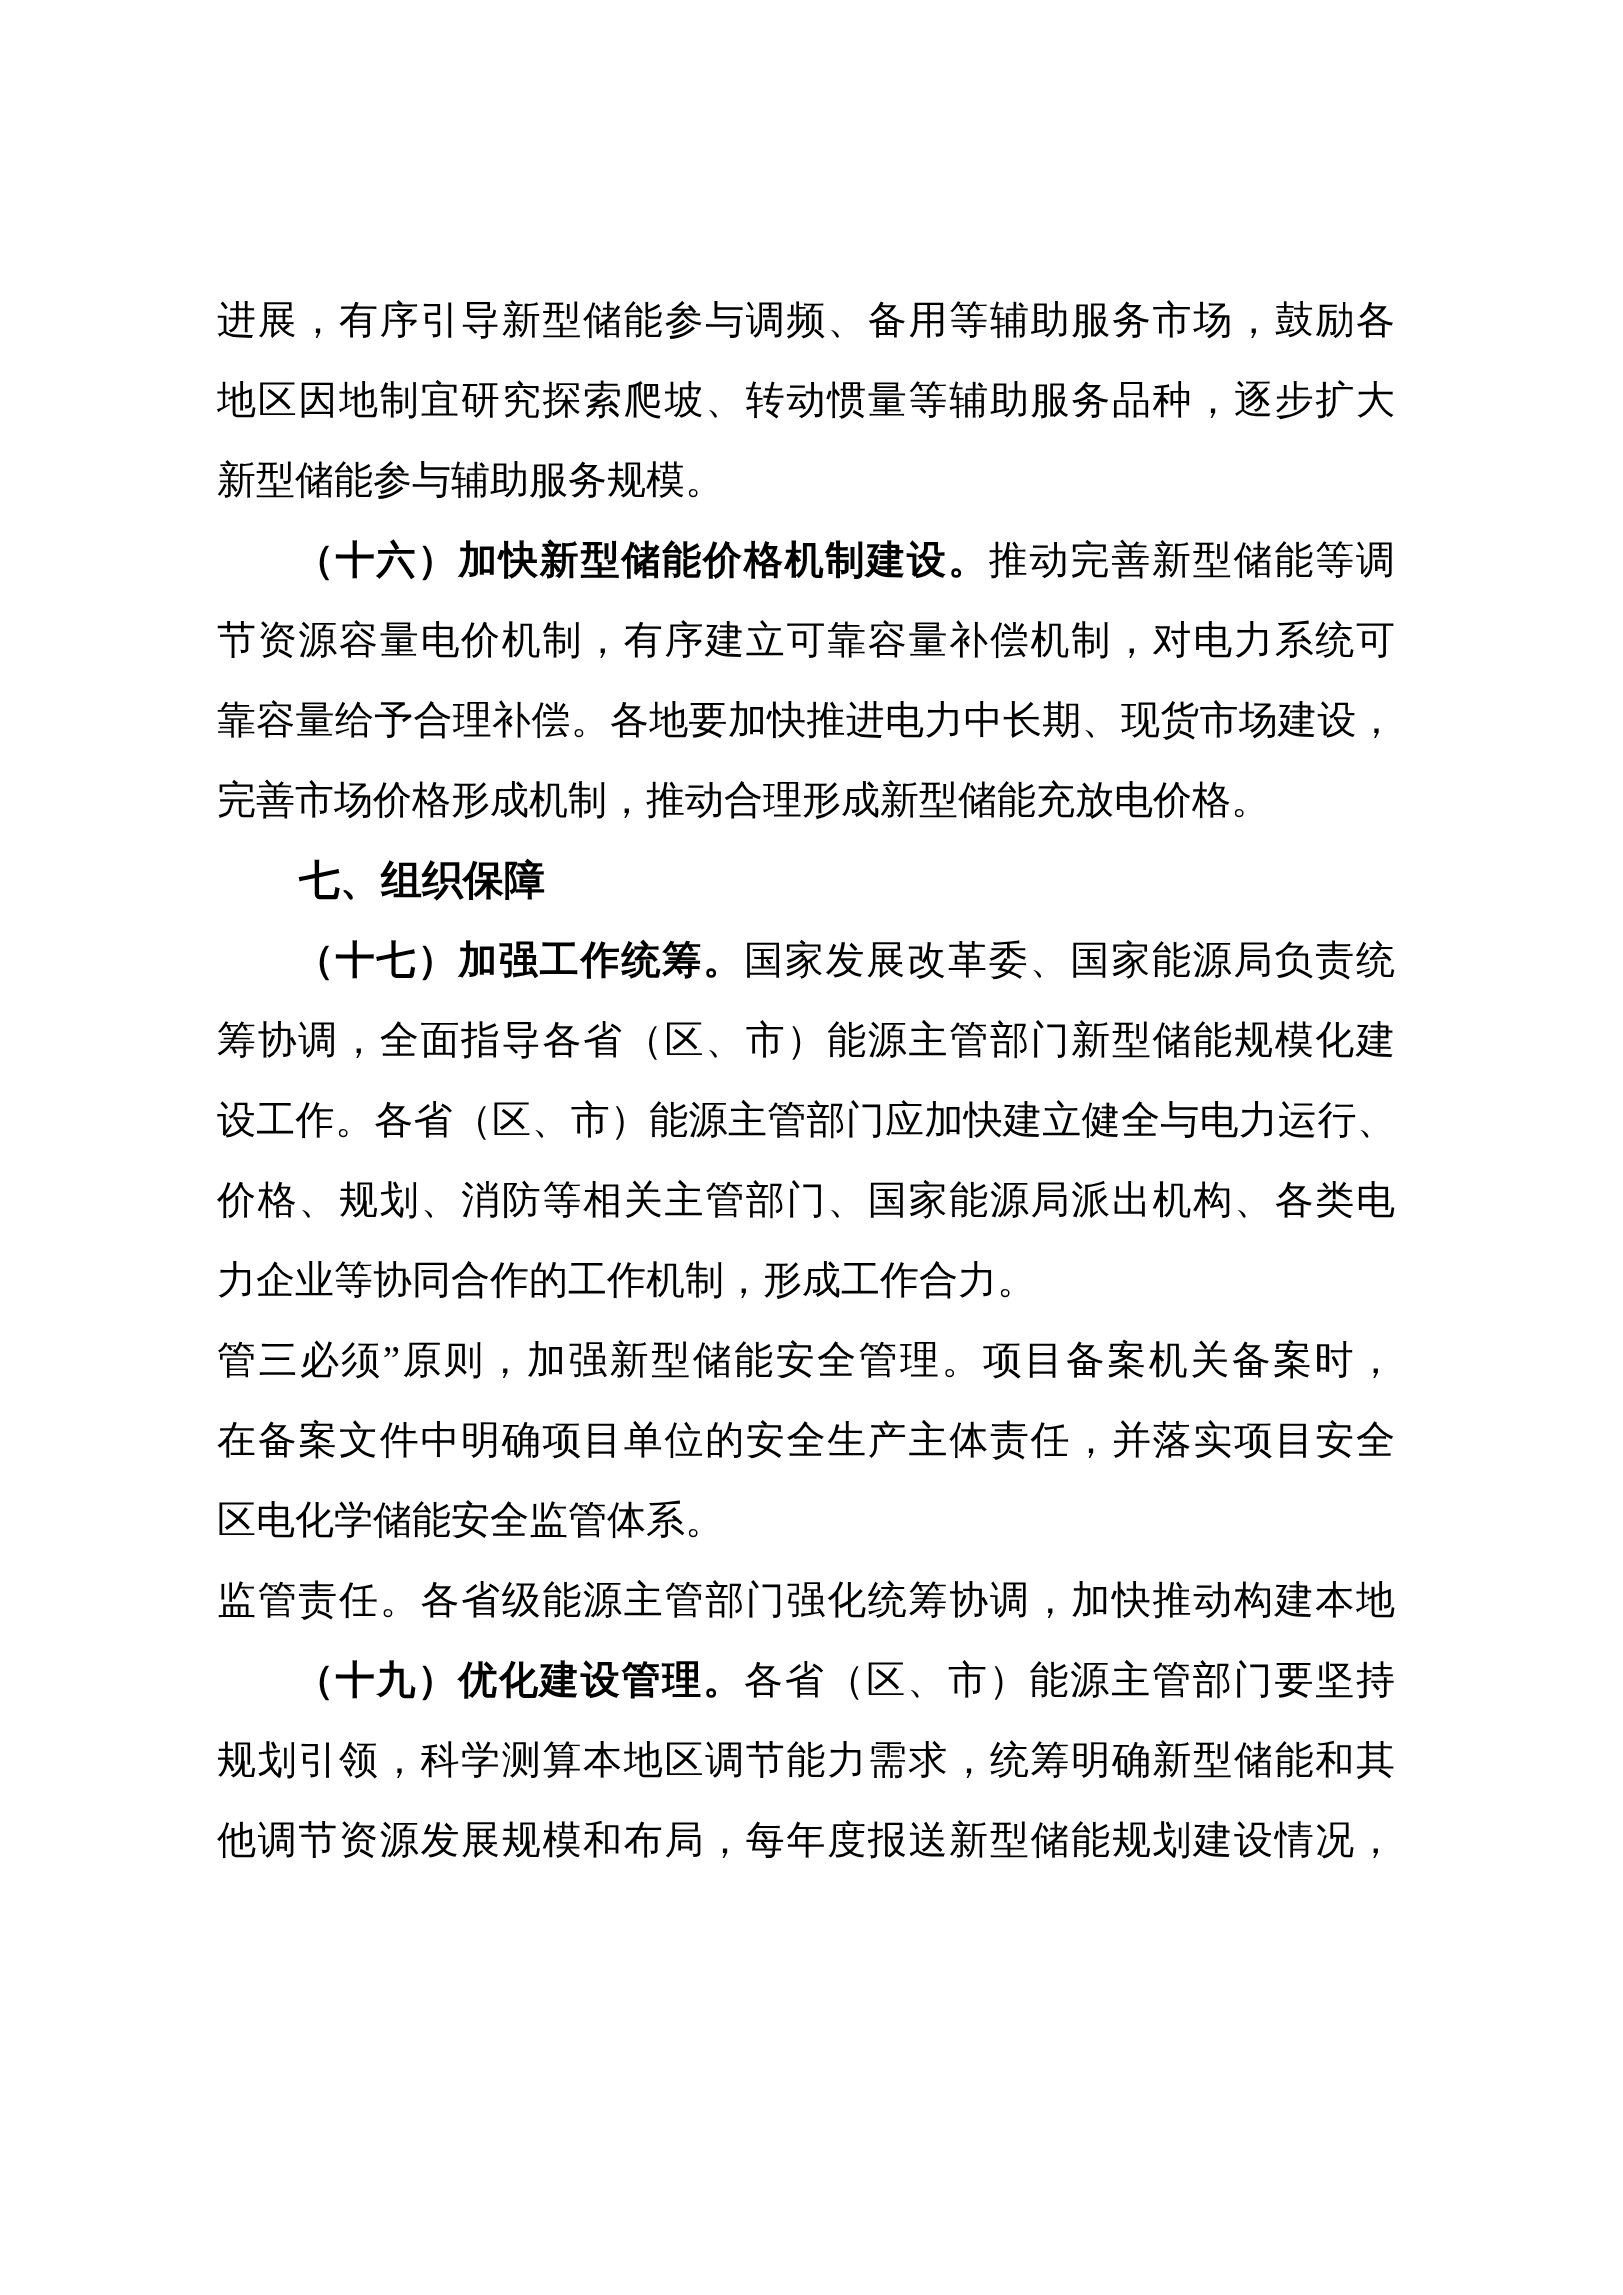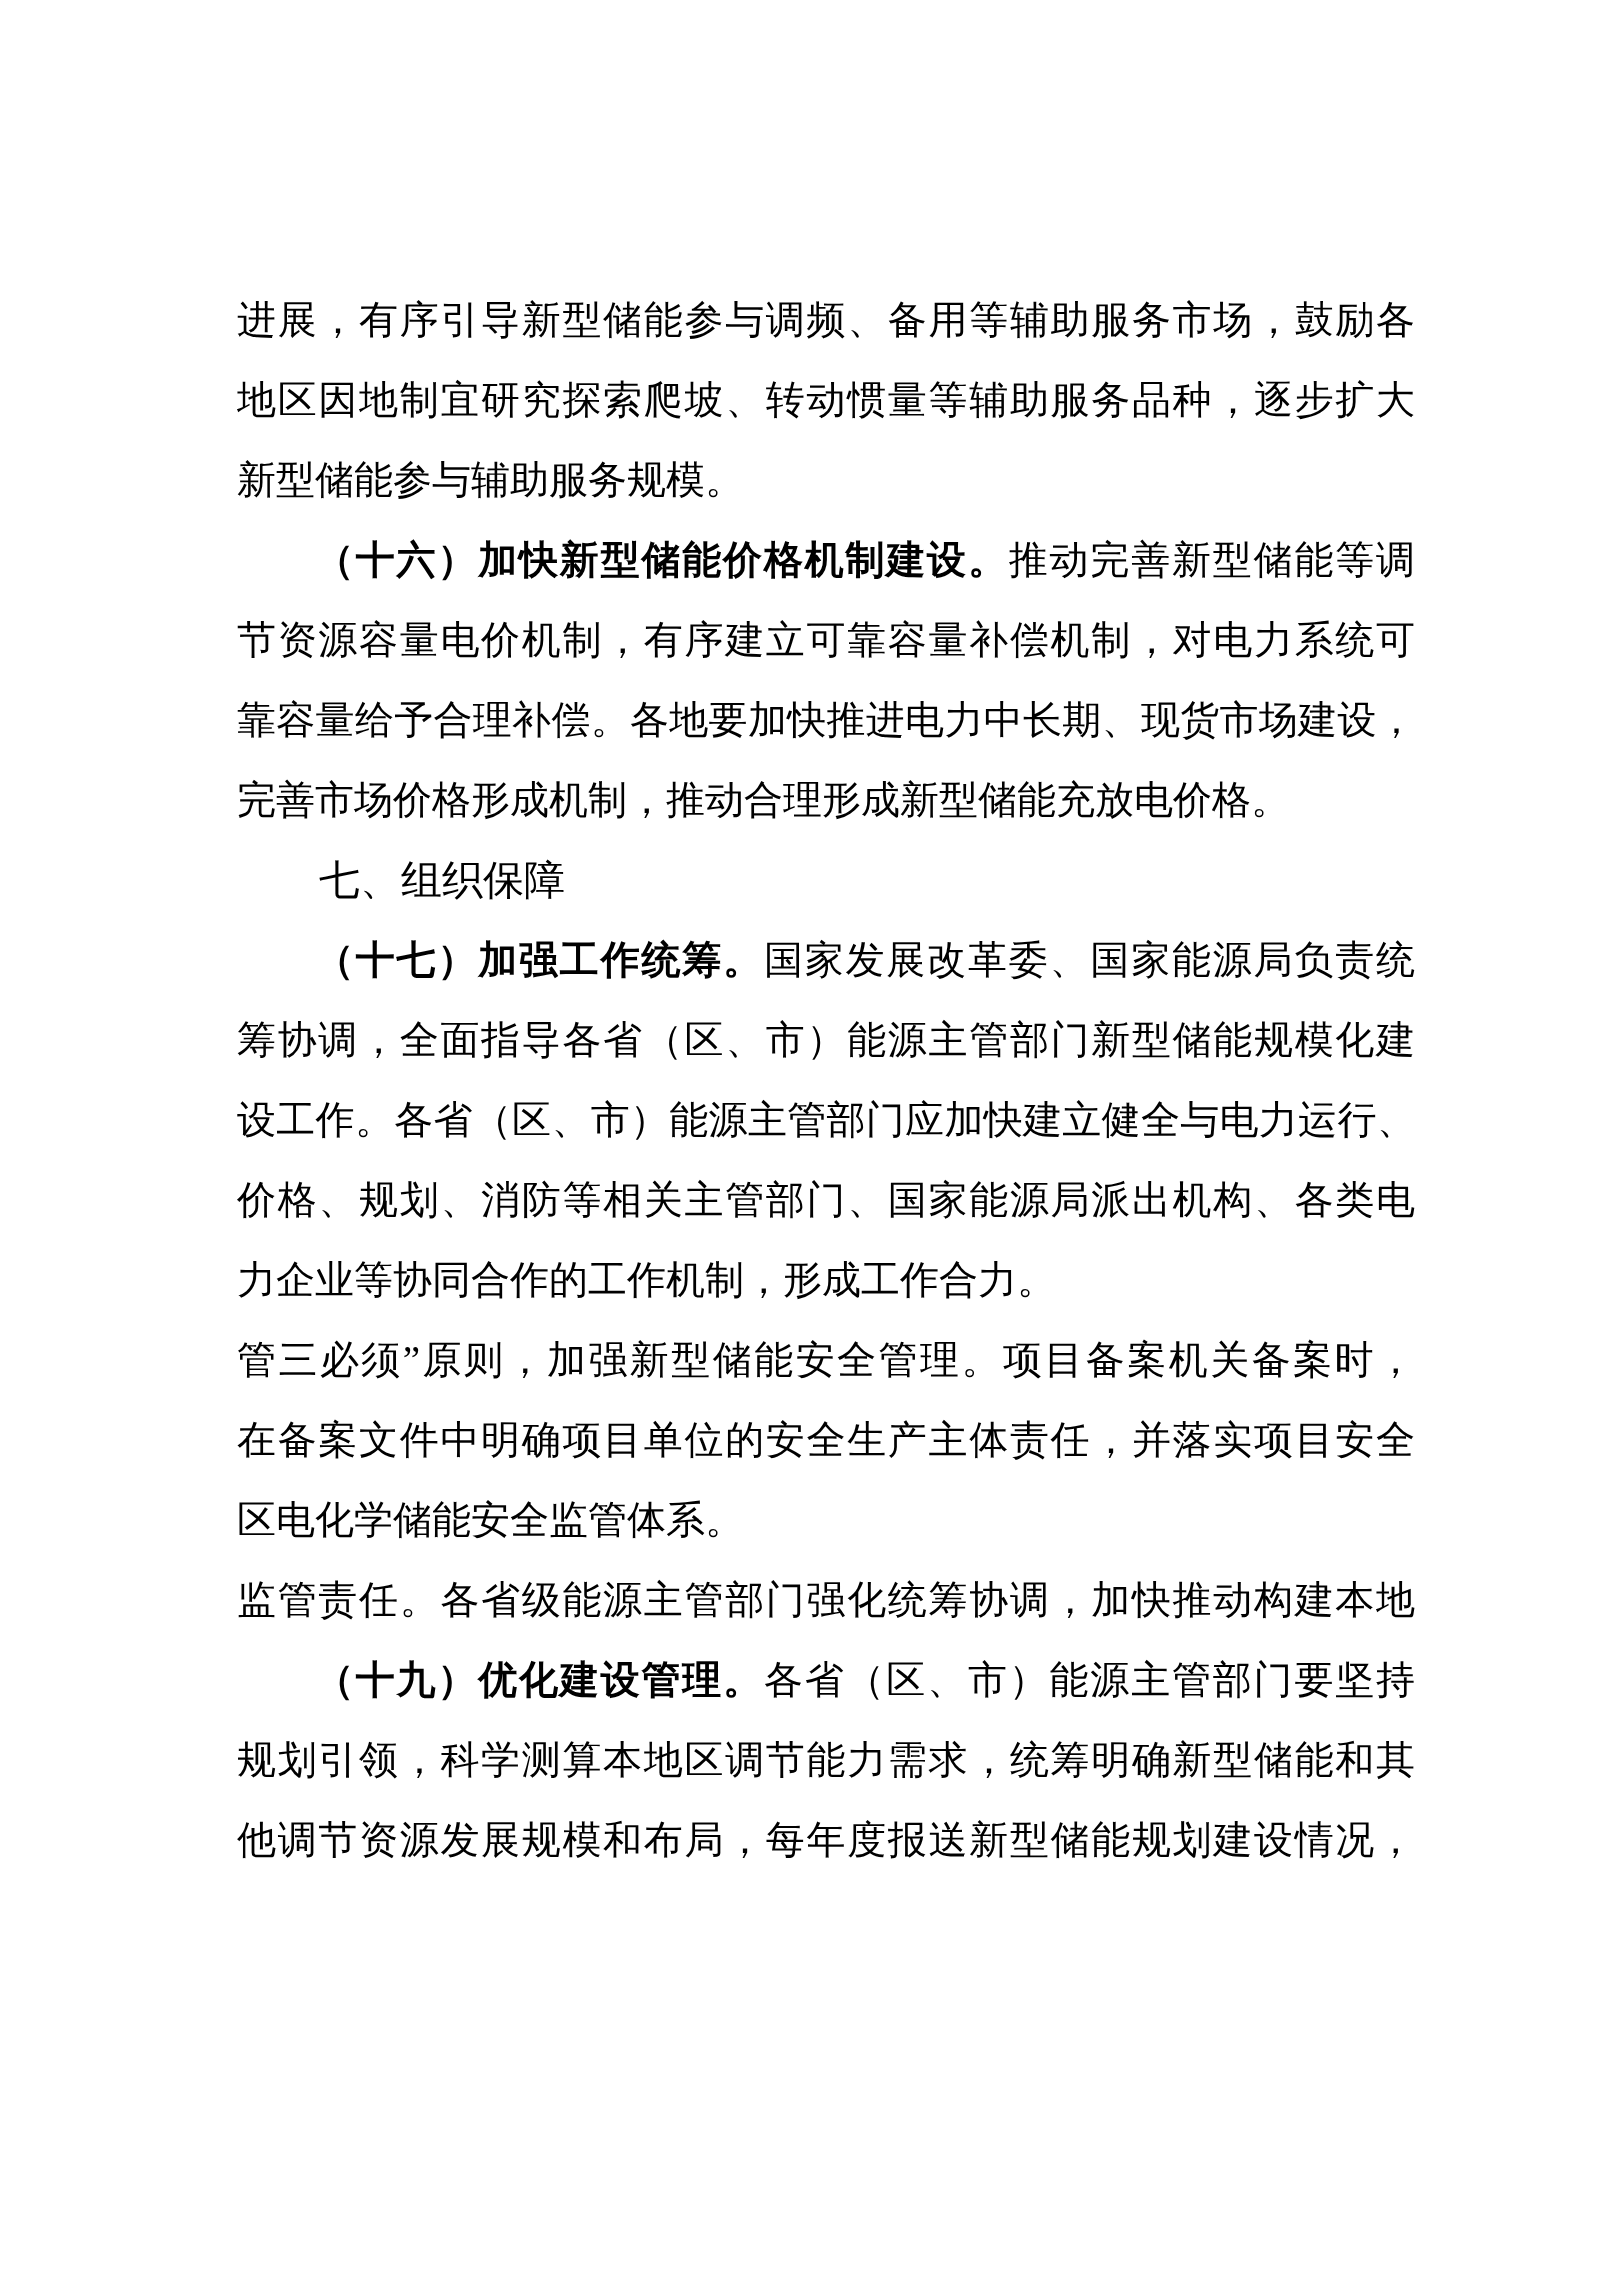--- a/index.html
+++ b/index.html
@@ -10,21 +10,21 @@
     width: 1623px;
     height: 2295px;
     position: relative;
     background: #ffffff;
     color: #000000;
     font-family: "Liberation Serif", serif;
     overflow: hidden;
   }
   .doc {
     position: absolute;
-    left: 237px;
+    left: 217px;
     top: 280px;
     width: 1178px;
   }
   .ln {
     height: 80px;
     line-height: 80px;
     font-size: 39px;
     text-align: justify;
     text-align-last: left;
     overflow: hidden;
@@ -42,21 +42,21 @@
   .squeeze {
     letter-spacing: -0.7px;
   }
   
   .b {
     font-weight: bold;
   }
   
   .heading {
     font-family: "Liberation Sans", sans-serif;
-    font-weight: normal;
+    font-weight: bold;
     font-size: 41px;
   }
 </style>
 </head>
 <body>
 
 <div class="doc">
   <div class="ln fill"><span class="b"></span><span class="t">进展，有序引导新型储能参与调频、备用等辅助服务市场，鼓励各</span></div>
   <div class="ln fill"><span class="b"></span><span class="t">地区因地制宜研究探索爬坡、转动惯量等辅助服务品种，逐步扩大</span></div>
   <div class="ln"><span class="b"></span><span class="t">新型储能参与辅助服务规模。</span></div>

